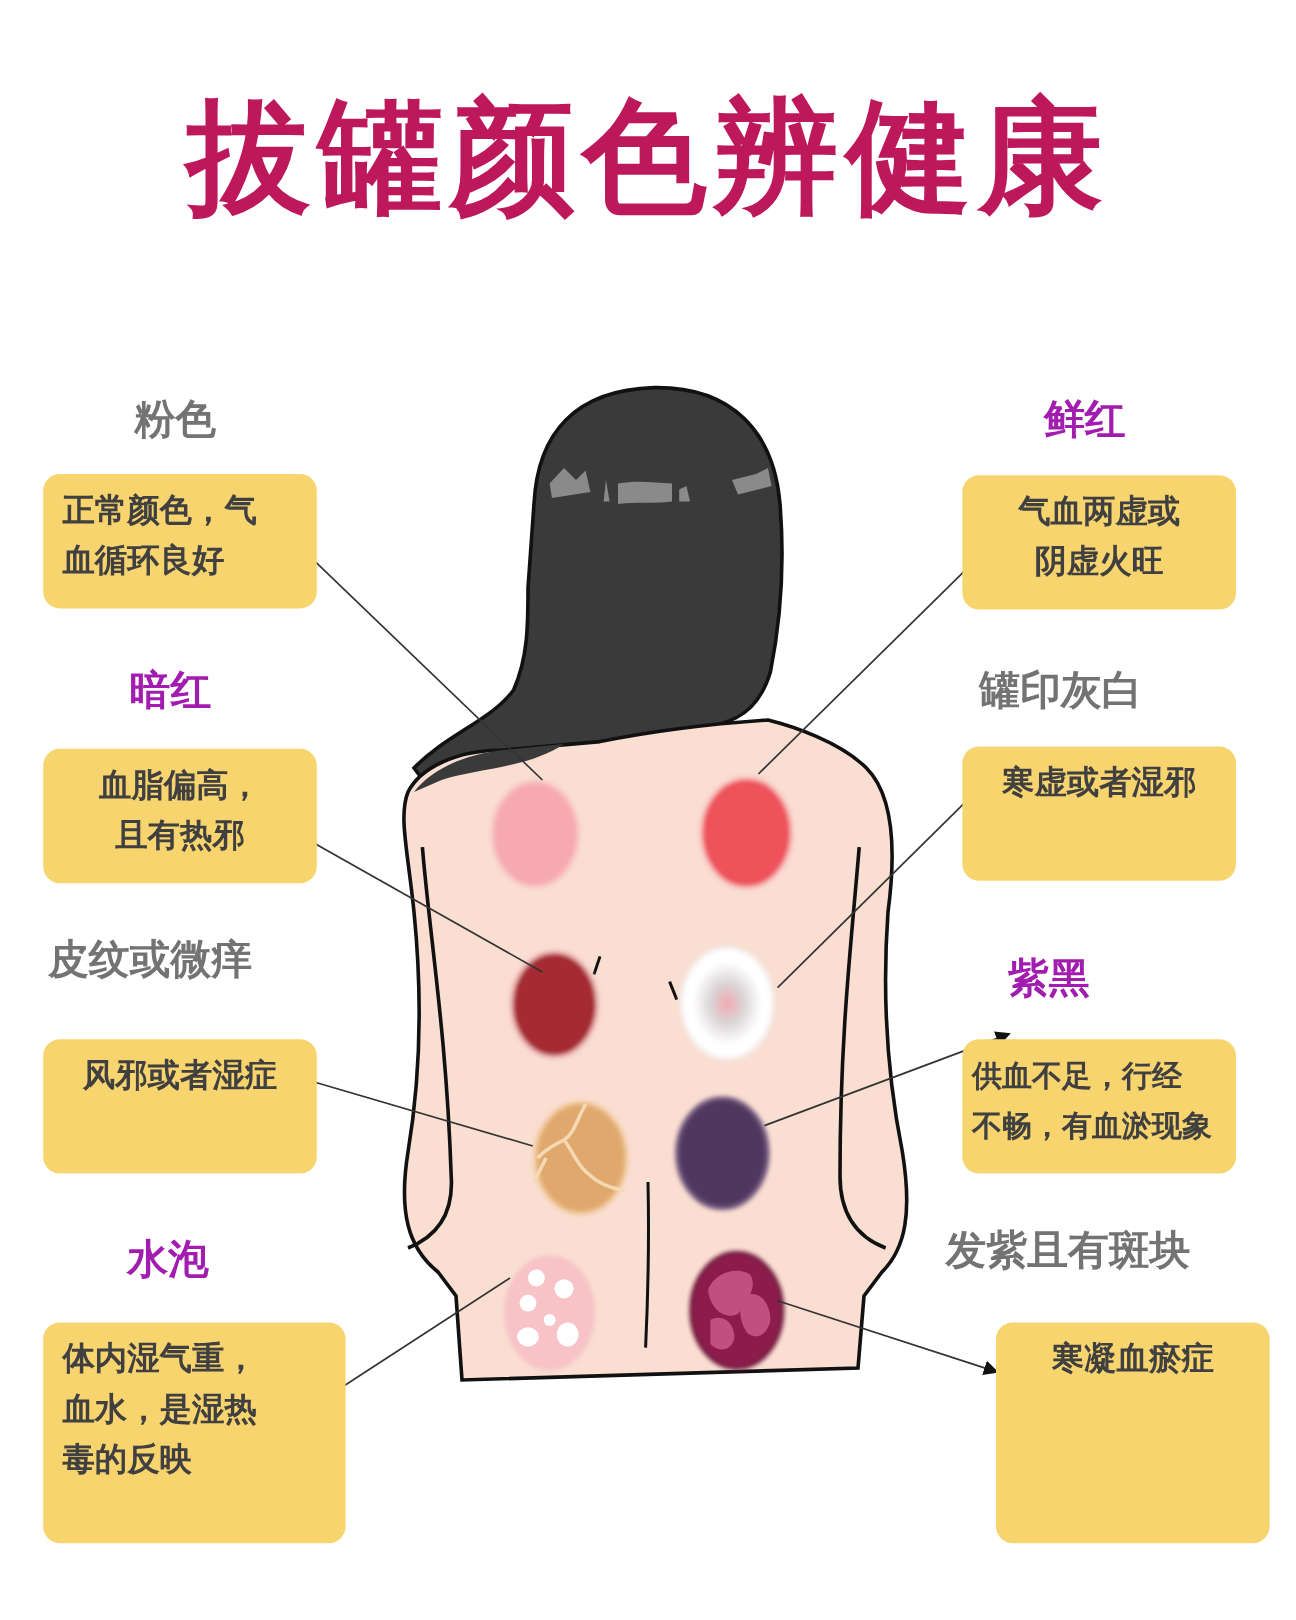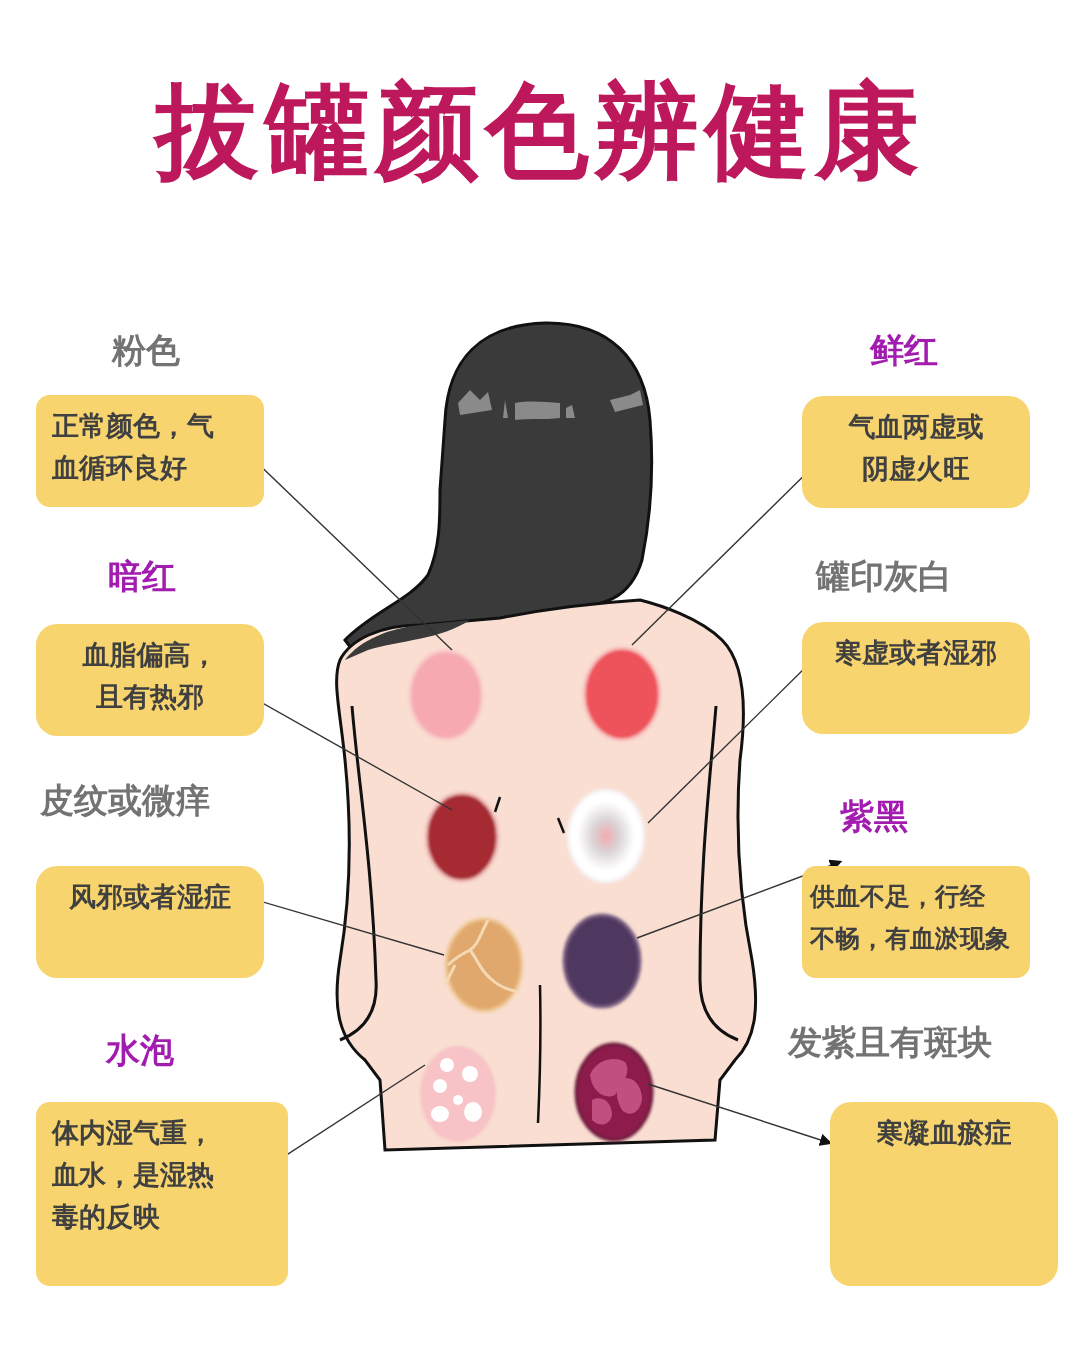--- a/index.html
+++ b/index.html
@@ -6,21 +6,21 @@
   body { width: 1080px; height: 1350px; position: relative; overflow: hidden;
          font-family: "DejaVu Sans", "Liberation Sans", sans-serif; }
   .title { position: absolute; left: 0; top: 66px; width: 1080px; text-align: center;
            font-size: 104px; font-weight: bold; letter-spacing: 6px; color: #be185d; line-height: 130px; }
   .label { position: absolute; font-weight: bold; font-size: 34px; line-height: 40px; white-space: nowrap; }
   .label.red { color: #a21caf; }
   .label.black { color: #737373; }
   .box { position: absolute; background: #f7d46e; border-radius: 14px;
          box-sizing: border-box; padding: 10px 16px; display: flex; flex-direction: column;
          font-weight: bold; font-size: 27px; line-height: 42px; color: #404040; }
-  .box.center { align-items: center; text-align: center; border-radius: 21px; }
+  .box.center { align-items: center; text-align: center; }
   .box span { display: block; white-space: nowrap; }
   svg.figure { position: absolute; left: 0; top: 0; }
 </style>
 </head>
 <body>
 
 <div class="title">拔罐颜色辨健康</div>
 
 <svg class="figure" width="1080" height="1350" viewBox="0 0 1080 1350">
   <defs>

